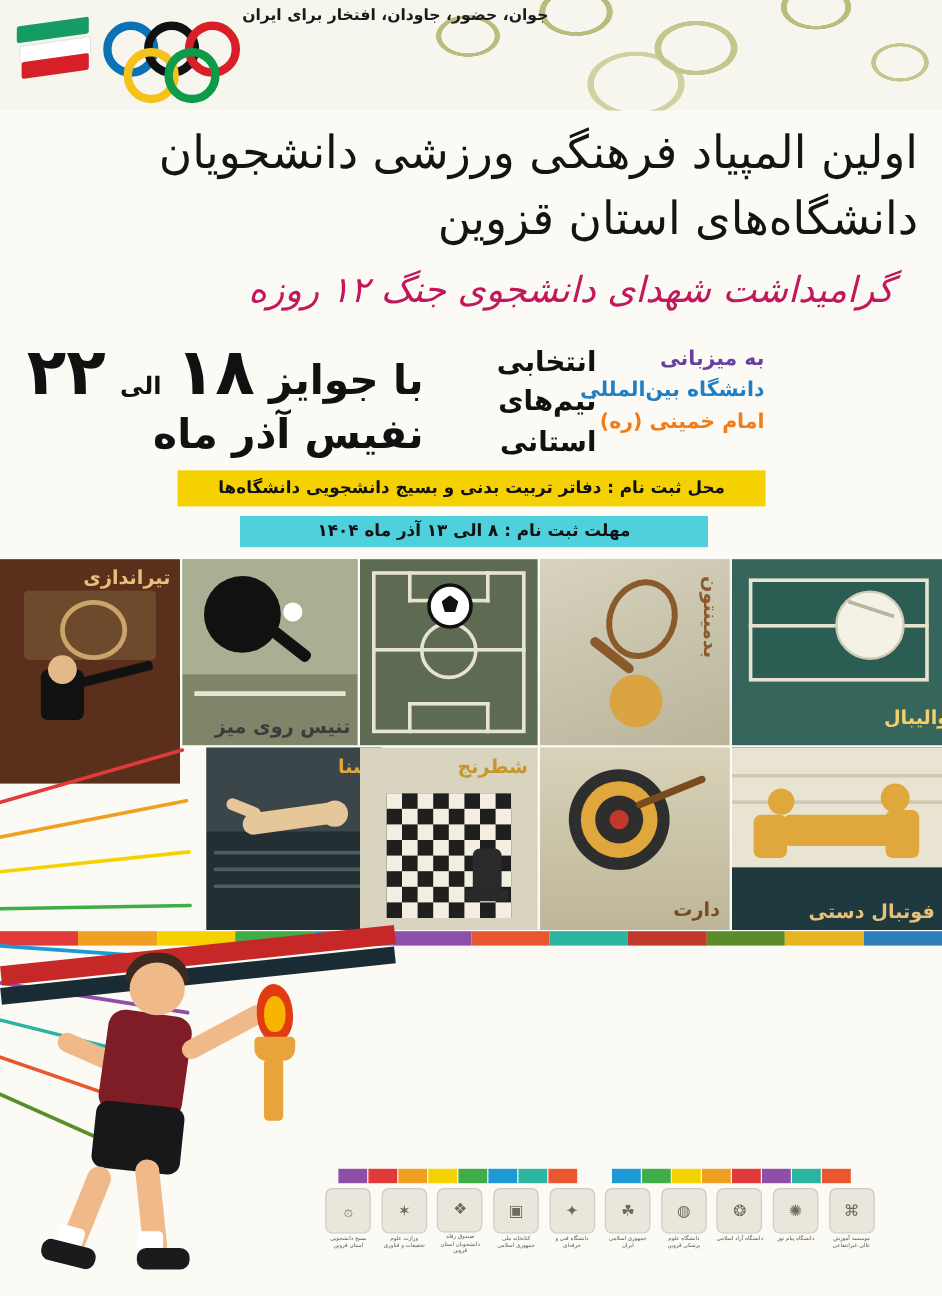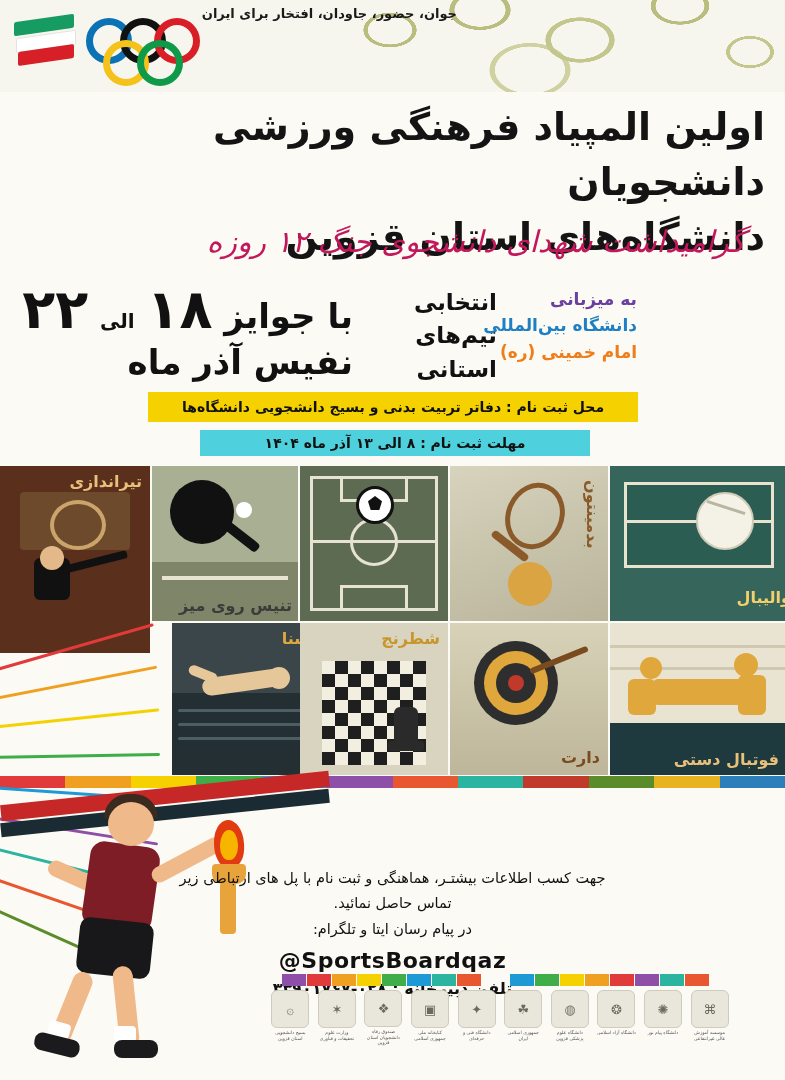--- a/index.html
+++ b/index.html
@@ -37,21 +37,21 @@
   .ring{position:absolute;width:46px;height:46px;border-radius:50%;border:7px solid #000;box-sizing:border-box;}
   .r-blue{left:0;top:0;border-color:#0a72b5;}
   .r-black{left:34px;top:0;border-color:#111;}
   .r-red{left:68px;top:0;border-color:#d81e26;}
   .r-yellow{left:17px;top:22px;border-color:#f5c21b;}
   .r-green{left:51px;top:22px;border-color:#0f9a4a;}
 
   
   .head-wrap{position:absolute;top:96px;left:0;width:785px;height:128px;}
   .h1{position:absolute;right:20px;top:4px;width:690px;text-align:right;direction:rtl;
-      font-family:"DejaVu Sans", sans-serif;font-weight:bold;color:#141414;font-size:38px;line-height:1.45;}
+      font-family:"DejaVu Sans", sans-serif;font-weight:normal;color:#141414;font-size:38px;line-height:1.45;}
   .h1 .l2{display:block;}
 
   
   .hand{position:absolute;top:224px;right:40px;width:700px;text-align:right;direction:rtl;
       color:#c2185b;font-size:30px;font-style:italic;font-family:"DejaVu Serif", serif;}
 
   
   .mid{position:absolute;top:278px;left:0;width:785px;height:104px;}
   .big-date{position:absolute;right:432px;top:2px;text-align:right;direction:rtl;color:#111;font-weight:bold;}
   .big-date .row1{font-size:34px;line-height:1.1;}
@@ -349,27 +349,20 @@
       <div class="rn rn-arm1"></div>
       <div class="torch">
         <div class="flame"></div>
         <div class="flame2"></div>
         <div class="torch-cup"></div>
         <div class="torch-stick"></div>
       </div>
     </div>
   </div>
 
-  <div class="contact">
-    <div class="c-line">جهت کسب اطلاعات بیشتـر، هماهنگی و ثبت نام با پل های ارتباطی زیر</div>
-    <div class="c-line">تماس حاصل نمائید.</div>
-    <div class="c-line c-tg-label">در پیام رسان ایتا و تلگرام:</div>
-    <div class="c-tg">@SportsBoardqaz</div>
-    <div class="c-tel">تلفن دبیرخانه : ۰۲۸-۳۳۹۰۱۷۶۷</div>
-  </div>
 
   <div class="sq-row sq-left">
     <i style="background:#8e4fa8"></i>
       <i style="background:#e03a3a"></i>
       <i style="background:#f0a020"></i>
     <i style="background:#f5d100"></i>
       <i style="background:#3fae49"></i>
       <i style="background:#1d9ad6"></i>
     <i style="background:#2bb4a0"></i>
       <i style="background:#e8572f"></i>

